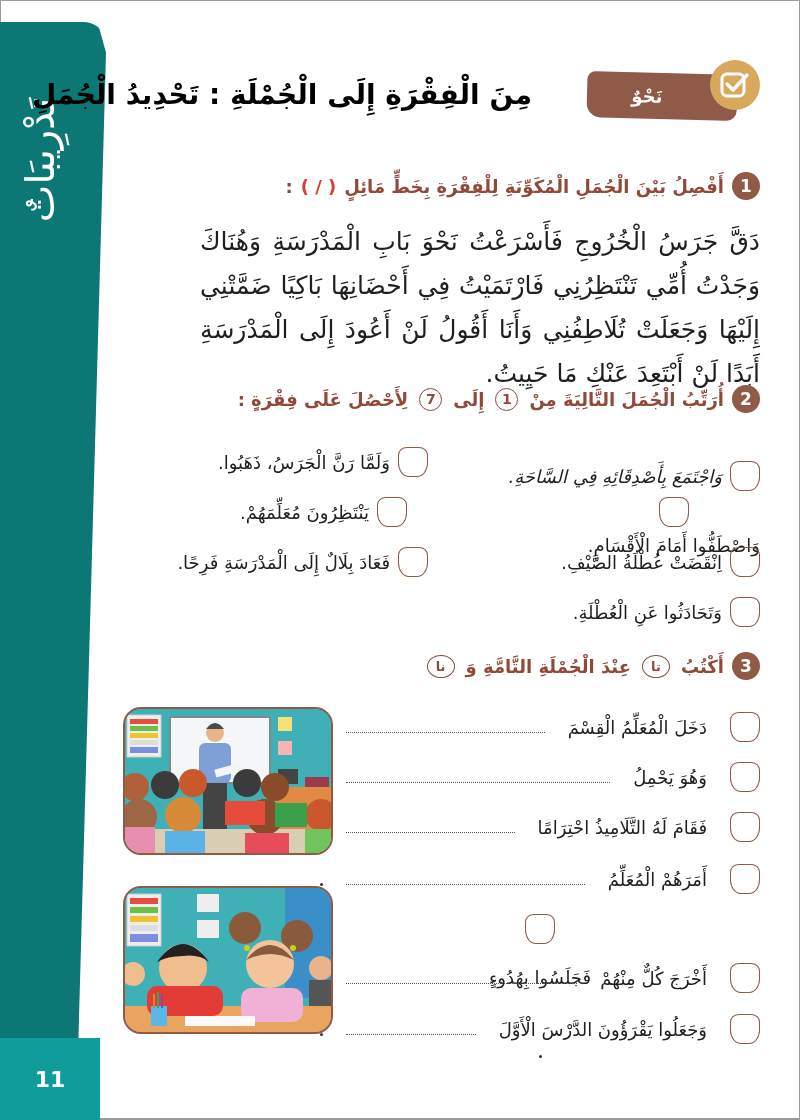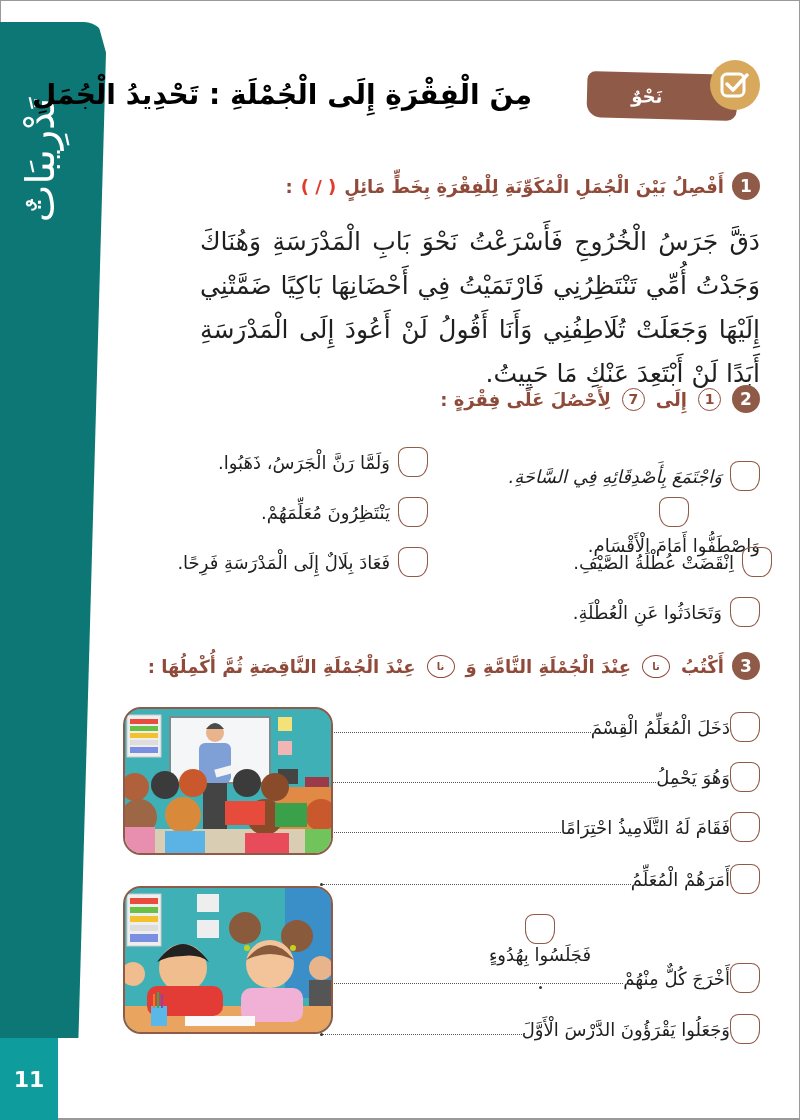--- a/index.html
+++ b/index.html
@@ -17,21 +17,21 @@
     }
     .sidebar-title {
       position: absolute; left: 8px; top: 40px; width: 64px; height: 240px;
       display: flex; align-items: center; justify-content: center;
     }
     .sidebar-title span {
       display: block; transform: rotate(-90deg); white-space: nowrap;
       color: #ffffff; font-size: 40px; font-family: "DejaVu Sans", sans-serif; direction: rtl;
     }
     .page-num-box {
-      position: absolute; left: 0; top: 1038px; width: 58px; height: 82px;
+      position: absolute; left: 0; top: 1038px; width: 100px; height: 82px;
       background: #0f9c9c; display: flex; align-items: center; justify-content: center;
     }
     .page-num-box span { color: #fff; font-size: 22px; font-weight: bold; font-family: "DejaVu Sans", sans-serif; }
 
     
     .lesson-badge {
       position: absolute; left: 587px; top: 73px; width: 150px; height: 46px;
       background: #8f5a47; border-radius: 8px 6px 10px 14px; transform: rotate(1.5deg);
       display: flex; align-items: center; justify-content: center; padding-left: 0;
     }
@@ -53,21 +53,21 @@
     .q-num {
       width: 28px; height: 28px; border-radius: 50%; background: #8f5a47; color: #fff;
       display: inline-flex; align-items: center; justify-content: center; font-size: 17px; font-weight: bold;
       flex-shrink: 0;
     }
     .mini-circle {
       display: inline-flex; align-items: center; justify-content: center;
       width: 23px; height: 23px; border: 1.6px solid #8f4a3a; border-radius: 50%;
       font-size: 14px; color: #8f4a3a; margin: 0 3px; vertical-align: middle;
     }
-    .mini-circle.wide { width: 28px; font-size: 10px; }
+    .mini-circle.wide { width: 28px; font-size: 13px; }
     .red-mark { color: #e23b2e; }
 
     
     .paragraph {
       position: absolute; right: 40px; top: 220px; width: 560px; direction: rtl; text-align: justify;
       font-size: 25px; line-height: 44px; color: #1f1f1f; text-align-last: right;
     }
 
     
     .ans-box {
@@ -76,21 +76,21 @@
       flex-shrink: 0;
       clip-path: none;
     }
 
     .item {
       position: absolute; direction: rtl; display: flex; align-items: center; gap: 8px;
       font-size: 18px; color: #1f1f1f; white-space: nowrap;
     }
 
     .q3-item {
-      position: absolute; right: 40px; direction: rtl; display: flex; align-items: center; gap: 0;
+      position: absolute; right: 40px; direction: rtl; display: flex; align-items: center; gap: 23px;
       font-size: 18px; color: #1f1f1f; white-space: nowrap; width: 440px;
     }
     .q3-item .dots {
       flex: 1; border-bottom: 1.5px dotted #555; height: 1px; margin-top: 10px;
     }
     .q3-item .endpoint { width: 3px; height: 3px; border-radius: 50%; background:#333; margin-top: 10px; }
 
     
     .illus {
       position: absolute; left: 123px; width: 210px; height: 148px; border: 2px solid #8f5a47;
@@ -126,63 +126,63 @@
 <div class="q-head" style="top:172px;">
   <span class="q-num">1</span>
   <span>أَفْصِلُ بَيْنَ الْجُمَلِ الْمُكَوِّنَةِ لِلْفِقْرَةِ بِخَطٍّ مَائِلٍ</span>
   <span class="red-mark">( / )</span>
   <span>:</span>
 </div>
 <div class="paragraph">دَقَّ جَرَسُ الْخُرُوجِ فَأَسْرَعْتُ نَحْوَ بَابِ الْمَدْرَسَةِ وَهُنَاكَ وَجَدْتُ أُمِّي تَنْتَظِرُنِي فَارْتَمَيْتُ فِي أَحْضَانِهَا بَاكِيًا ضَمَّتْنِي إِلَيْهَا وَجَعَلَتْ تُلَاطِفُنِي وَأَنَا أَقُولُ لَنْ أَعُودَ إِلَى الْمَدْرَسَةِ أَبَدًا لَنْ أَبْتَعِدَ عَنْكِ مَا حَيِيتُ.</div>
 
 <div class="q-head" style="top:385px;">
   <span class="q-num">2</span>
+  <span>أُرَتِّبُ الْجُمَلَ التَّالِيَةَ مِنْ</span>
   <span class="mini-circle">1</span>
   <span>إِلَى</span>
   <span class="mini-circle">7</span>
   <span>لِأَحْصُلَ عَلَى فِقْرَةٍ :</span>
 </div>
 
 <div class="item" style="right:40px; top:461px;font-style:italic;">
   <span class="ans-box"></span>
   <span>وَاجْتَمَعَ بِأَصْدِقَائِهِ فِي السَّاحَةِ.</span>
 </div>
 <div class="item" style="right:40px; top:497px;flex-direction:column;">
   <span class="ans-box"></span>
   <span>وَاصْطَفُّوا أَمَامَ الْأَقْسَامِ.</span>
 </div>
-<div class="item" style="right:28px; top:547px;justify-content:flex-end;">
+<div class="item" style="right:40px; top:547px;justify-content:flex-end;">
   <span class="ans-box"></span>
   <span>اِنْقَضَتْ عُطْلَةُ الصَّيْفِ.</span>
 </div>
 <div class="item" style="right:40px; top:597px;">
   <span class="ans-box"></span>
   <span>وَتَحَادَثُوا عَنِ الْعُطْلَةِ.</span>
 </div>
 
 <div class="item" style="right:372px; top:447px;">
   <span class="ans-box"></span>
   <span>وَلَمَّا رَنَّ الْجَرَسُ، ذَهَبُوا.</span>
 </div>
-<div class="item" style="right:372px; top:497px;">
+<div class="item" style="right:393px; top:497px;">
   <span class="ans-box"></span>
   <span>يَنْتَظِرُونَ مُعَلِّمَهُمْ.</span>
 </div>
 <div class="item" style="right:372px; top:547px;">
   <span class="ans-box"></span>
   <span>فَعَادَ بِلَالٌ إِلَى الْمَدْرَسَةِ فَرِحًا.</span>
 </div>
 
 <div class="q-head" style="top:652px;">
   <span class="q-num">3</span>
   <span>أَكْتُبُ</span>
   <span class="mini-circle wide">تا</span>
   <span>عِنْدَ الْجُمْلَةِ التَّامَّةِ وَ</span>
   <span class="mini-circle wide">نا</span>
-  <span>عِنْدَ الْجُمْلَةِ النَّاقِصَةِ ثُمَّ أُكْمِلُهَا :</span>
 </div>
 
 <div class="q3-item" style="top:712px;">
   <span class="ans-box"></span>
   <span>دَخَلَ الْمُعَلِّمُ الْقِسْمَ</span>
   <span class="dots"></span>
     <span class="endpoint"></span>
 </div>
 <div class="q3-item" style="top:762px;">
   <span class="ans-box"></span>

